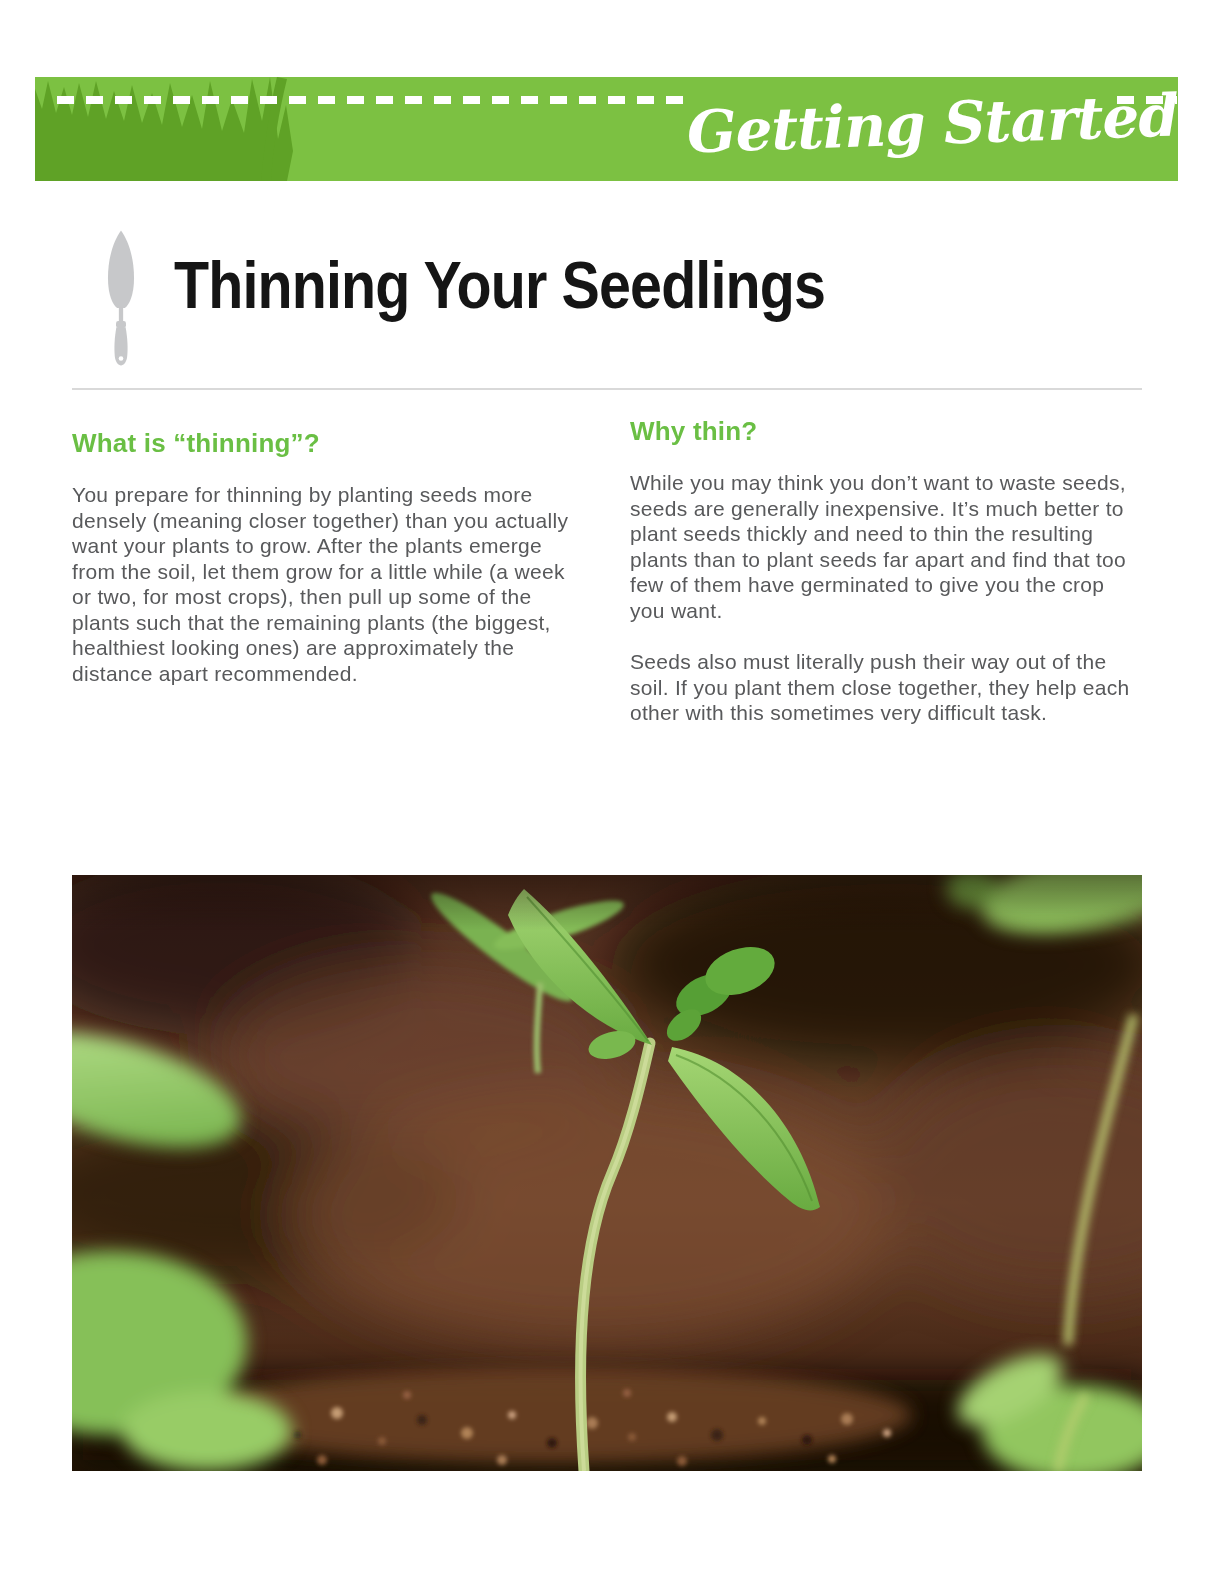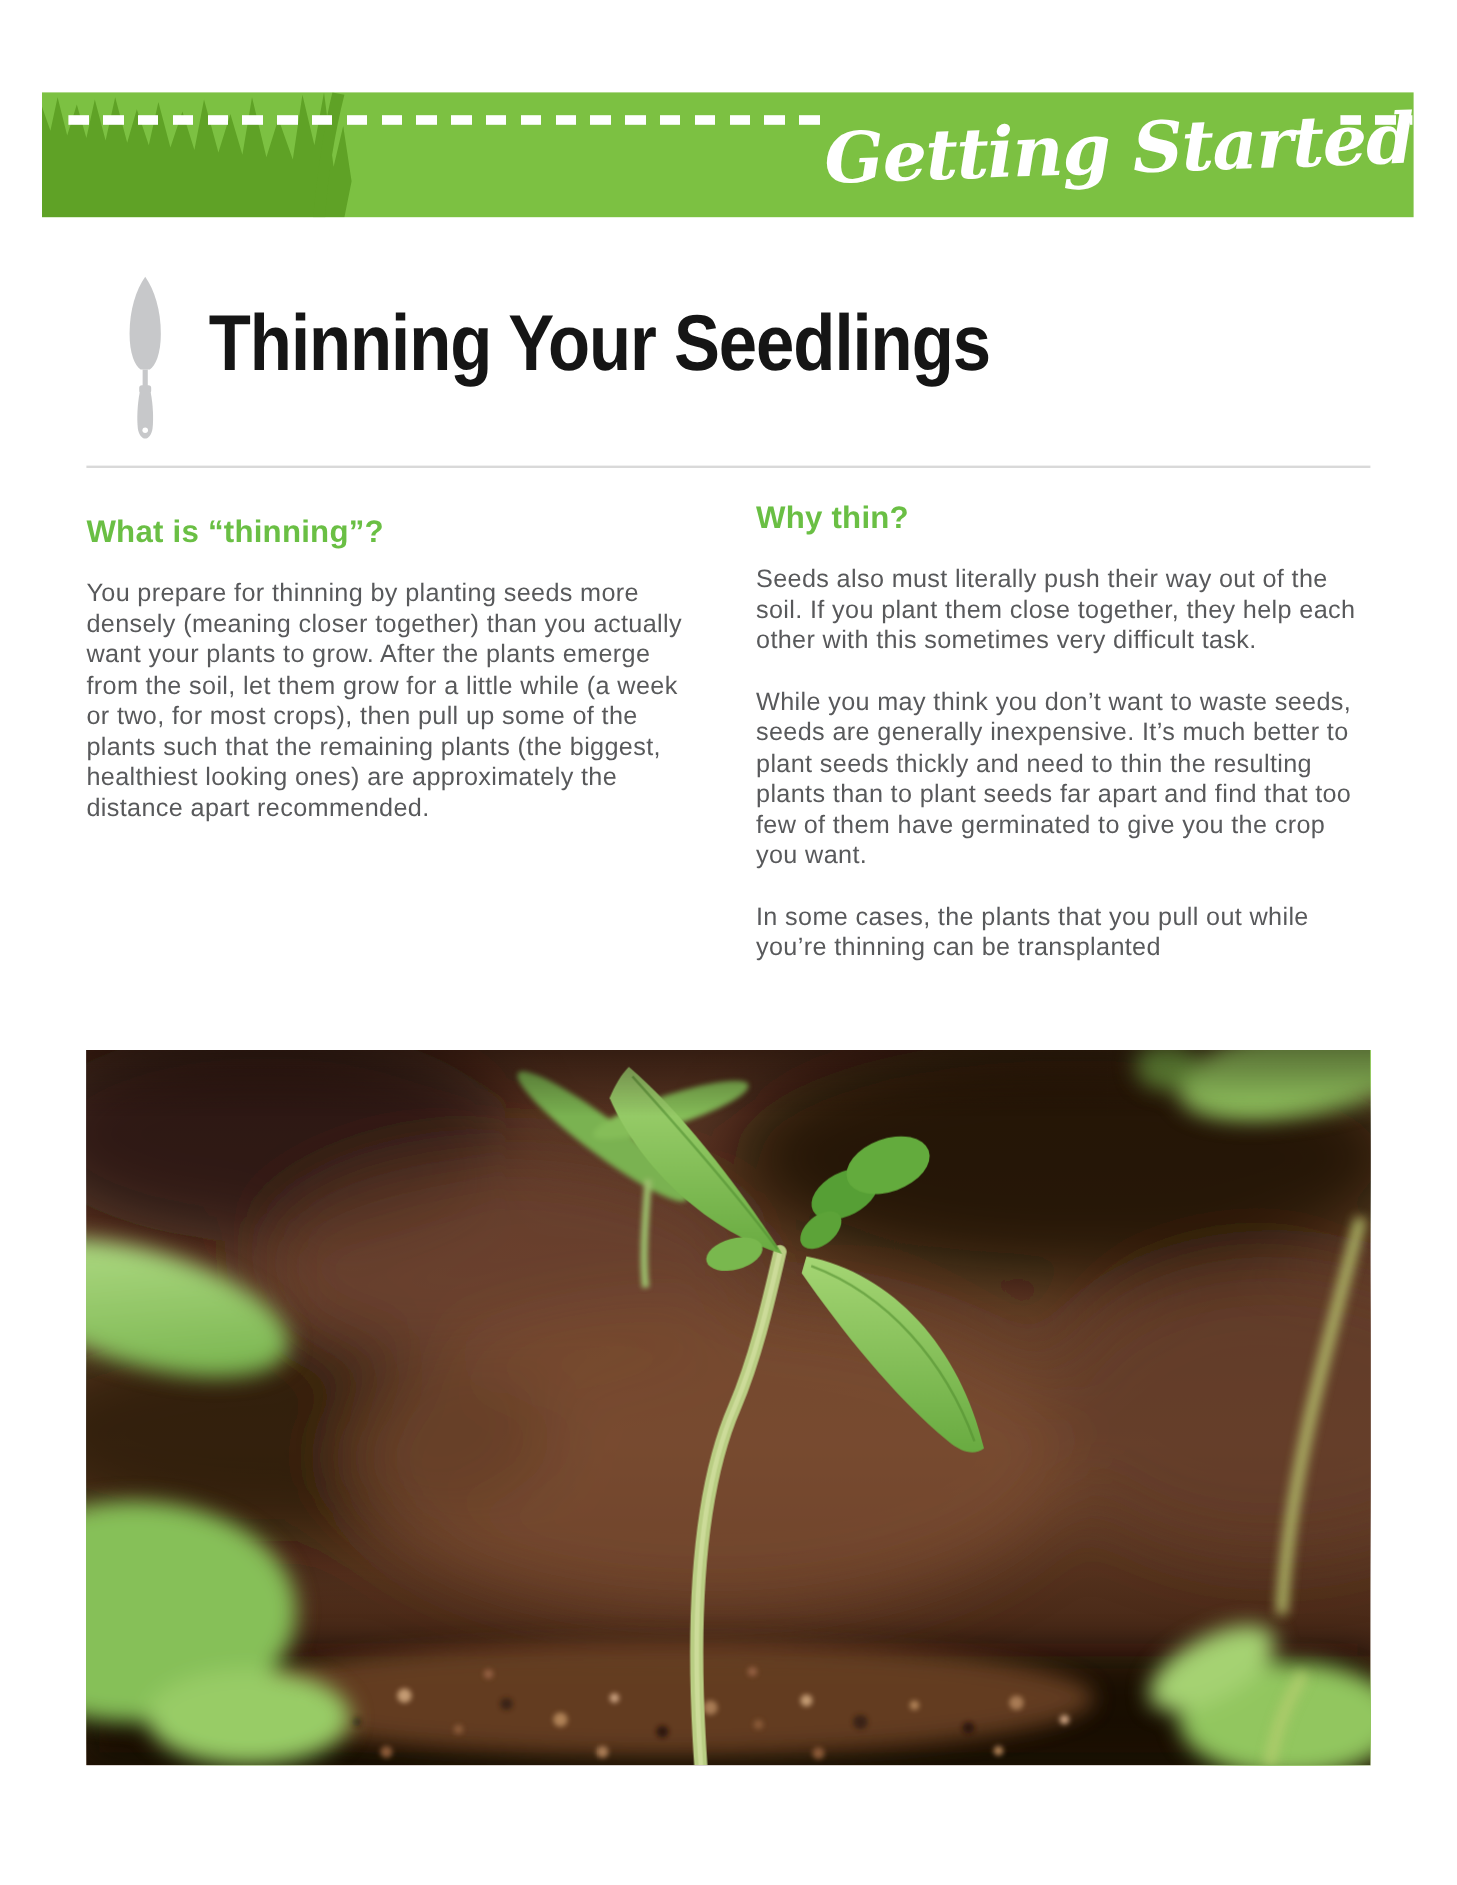--- a/index.html
+++ b/index.html
@@ -92,23 +92,22 @@
 
   <div class="divider"></div>
 
   <section class="col left">
     <h2 class="spaced">What is “thinning”?</h2>
     <p>You prepare for thinning by planting seeds more densely (meaning closer together) than you actually want your plants to grow. After the plants emerge from the soil, let them grow for a little while (a week or two, for most crops), then pull up some of the plants such that the remaining plants (the biggest, healthiest looking ones) are approximately the distance apart recommended.</p>
   </section>
 
   <section class="col right">
     <h2>Why thin?</h2>
+    <p>While you may think you don’t want to waste seeds, seeds are generally inexpensive. It’s much better to plant seeds thickly and need to thin the resulting plants than to plant seeds far apart and find that too few of them have germinated to give you the crop you want.</p>
     <p>Seeds also must literally push their way out of the soil. If you plant them close together, they help each other with this sometimes very difficult task.</p>
-    <p>While you may think you don’t want to waste seeds, seeds are generally inexpensive. It’s much better to plant seeds thickly and need to thin the resulting plants than to plant seeds far apart and find that too few of them have germinated to give you the crop you want.</p>
-    <p>In some cases, the plants that you pull out while you’re thinning can be transplanted</p>
   </section>
 
   <figure class="photo" style="margin:0">
     <svg width="1070" height="596" viewBox="0 0 1070 596" aria-hidden="true">
       <defs>
         <linearGradient id="soil" x1="0" y1="0" x2="0" y2="1">
           <stop offset="0" stop-color="#513020"></stop>
           <stop offset=".3" stop-color="#5e3a26"></stop>
           <stop offset=".55" stop-color="#6d452c"></stop>
           <stop offset=".8" stop-color="#4a2a18"></stop>

